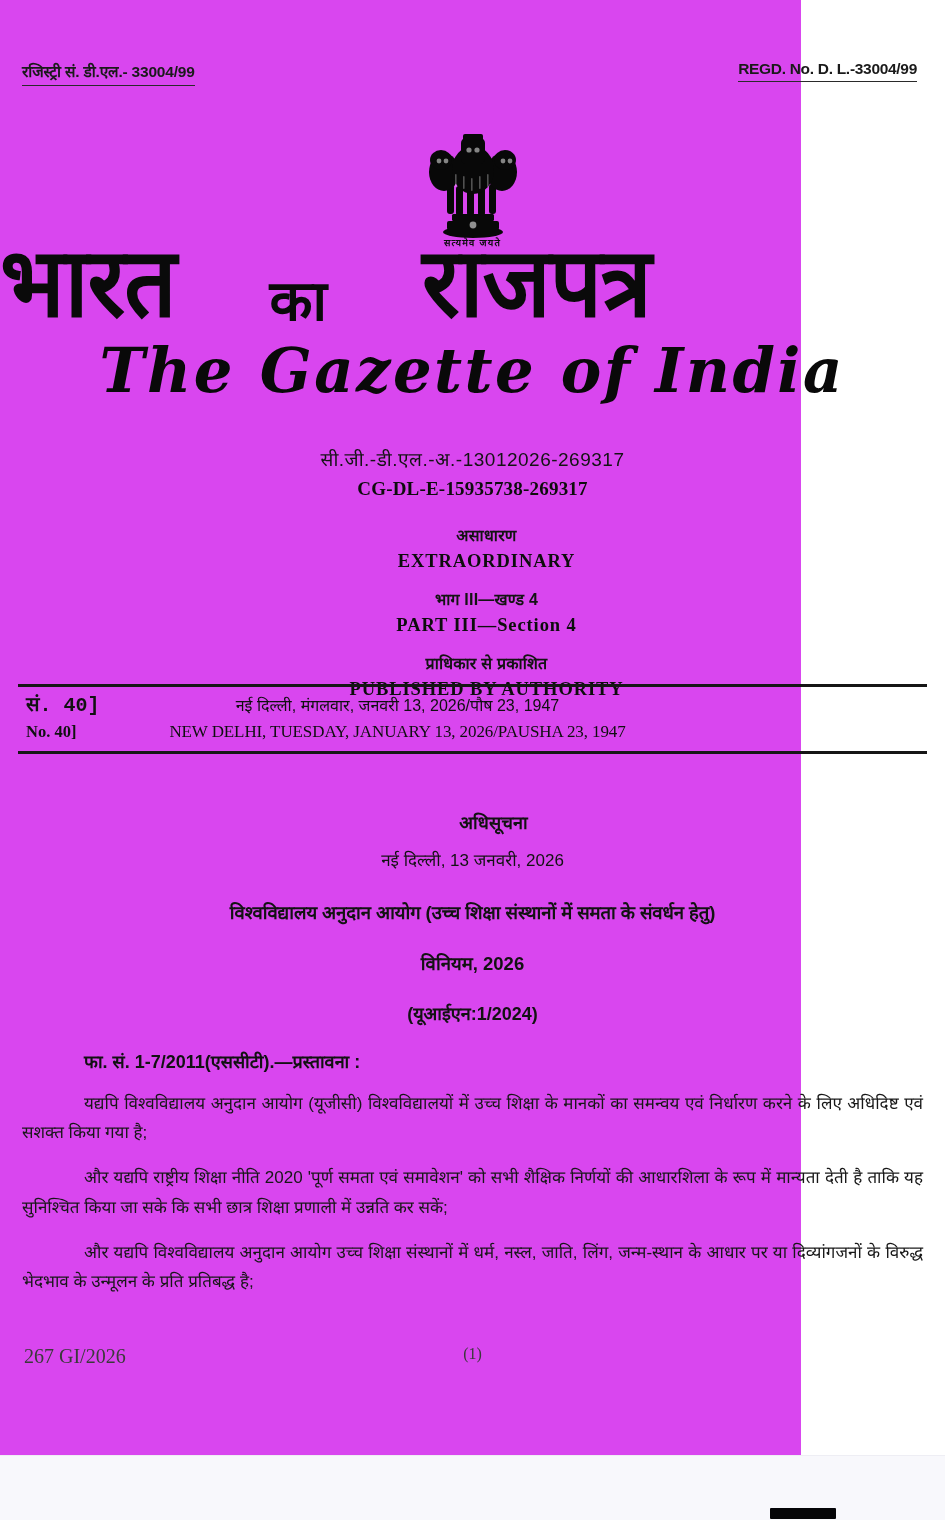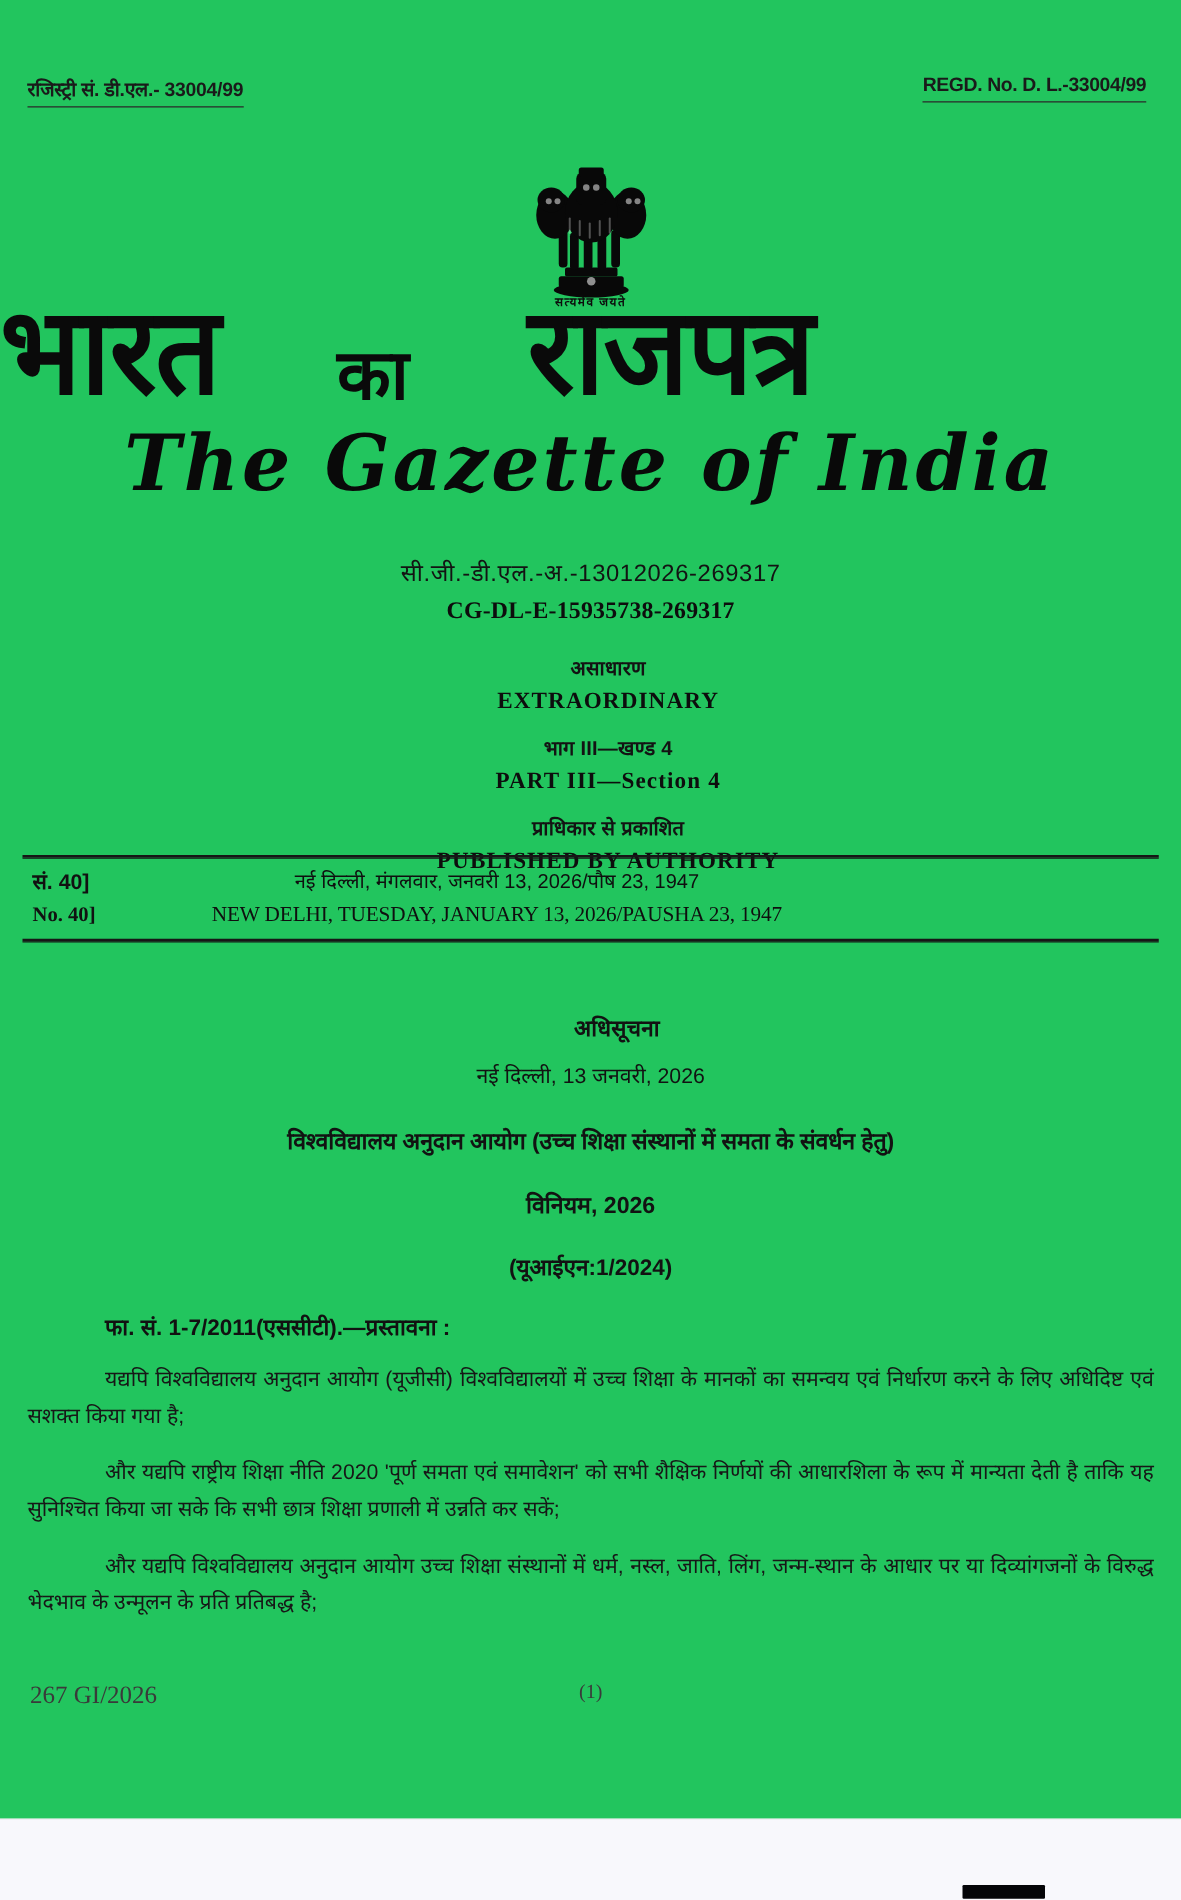--- a/index.html
+++ b/index.html
@@ -13,23 +13,23 @@
     position: relative;
     overflow: hidden;
     font-family: "Liberation Serif", "DejaVu Serif", serif;
     color: #111111;
     -webkit-font-smoothing: antialiased;
   }
 
   .page {
     position: absolute;
     left: 0; top: 0;
-    width: 945px;
+    width: 801px;
     height: 1455px;
-    background: #22c55e;
+    background: #d946ef;
     box-sizing: border-box;
   }
 
   
   .registry-row {
     position: absolute;
     left: 0; top: 60px;
     width: 945px;
     height: 34px;
   }
@@ -204,22 +204,22 @@
   }
   .band-no {
     position: absolute;
     left: 8px;
     font-family: "Liberation Serif", "DejaVu Serif", serif;
     font-weight: 700;
     font-size: 16.5px;
     color: #111;
   }
   .band-no.hi {
-    font-family: Liberation Sans, sans-serif;
-    font-size: 17px;
+    font-family: Liberation Mono, monospace;
+    font-size: 20px;
   }
   .band-center {
     display: block;
     text-align: center;
     font-family: "Liberation Serif", "DejaVu Serif", serif;
     font-weight: 400;
     font-size: 17px;
     letter-spacing: -0.1px;
     color: #0f0f0f;
     padding-right: 150px;

